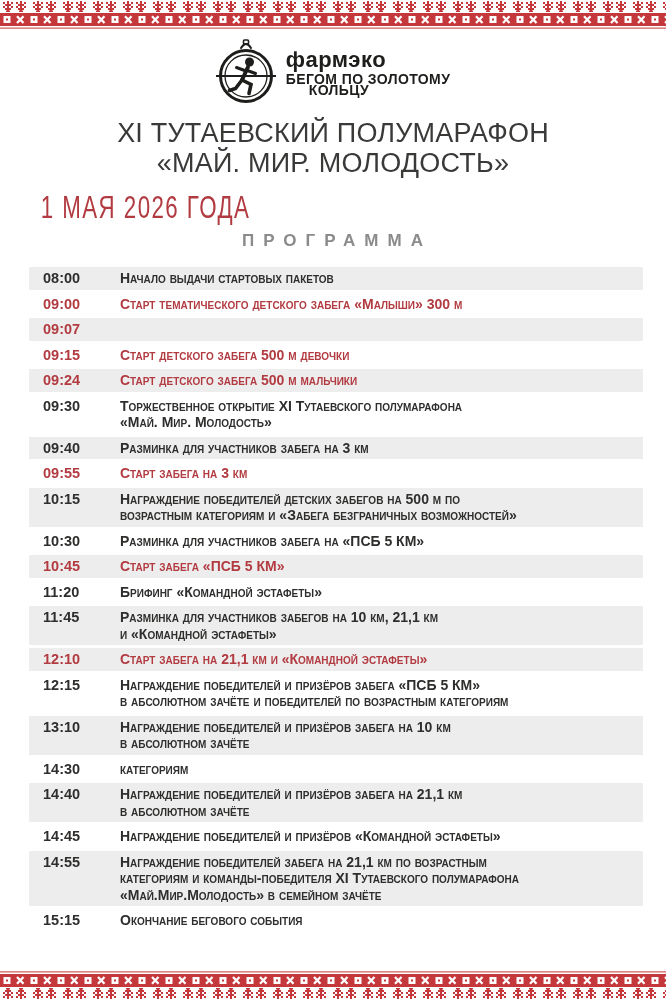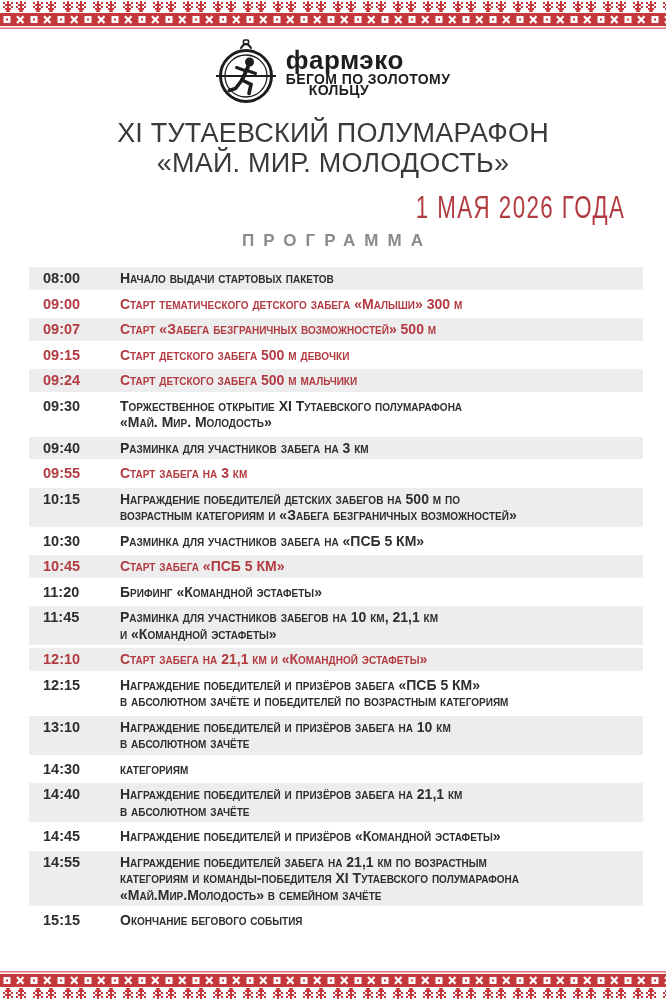--- a/index.html
+++ b/index.html
@@ -8,25 +8,25 @@
     background:#ffffff;color:var(--ink,#2f2e2d);
     font-family:"Liberation Sans","DejaVu Sans",sans-serif;
     --accent:#b23b41;--border-red:#c4373b;--ink:#2f2e2d;--muted:#8b8b8b;--stripe:#ededed;
   }
   .ornament{position:absolute;left:0;width:666px;height:29px;}
   .ornament.top{top:0;}
   .ornament.bottom{bottom:0;transform:scaleY(-1);}
 
   .logo-row{display:flex;justify-content:center;align-items:center;gap:10px;padding-top:38px;}
   .logo-text{display:flex;flex-direction:column;}
-  .brand{font-size:26px;font-weight:bold;color:#1d1d1b;letter-spacing:.5px;line-height:22px;}
+  .brand{font-size:22px;font-weight:bold;color:#1d1d1b;letter-spacing:.5px;line-height:22px;}
   .tagline{font-size:14px;font-weight:bold;color:#1d1d1b;letter-spacing:.4px;line-height:11px;margin-top:3px;}
 
   .title{margin-top:12px;text-align:center;font-size:27px;line-height:30px;font-weight:500;color:#3a3938;letter-spacing:.2px;}
-  .date-wrap{margin-top:12px;text-align:right;height:30px;}
+  .date-wrap{margin-top:12px;text-align:left;height:30px;}
   .date{display:inline-block;font-size:31px;font-weight:500;color:var(--accent);letter-spacing:2px;transform:scaleX(.72);transform-origin:center;white-space:nowrap;}
   .program{margin-top:11px;text-align:center;font-size:17px;font-weight:bold;color:var(--muted);letter-spacing:9px;padding-left:8px;}
 
   .schedule{margin:16px 0 0 29px;width:614px;}
   .row{display:flex;align-items:flex-start;padding:3px 0;margin-bottom:3px;}
   .row.stripe{background:var(--stripe);}
   .row.red{color:var(--accent);}
   .time{width:91px;flex:0 0 91px;box-sizing:border-box;padding-left:14px;font-size:14.5px;font-weight:bold;line-height:16.5px;}
   .desc{flex:1;min-width:0;}
   .desc .line{font-size:14px;font-weight:bold;line-height:16.5px;font-variant:small-caps;white-space:nowrap;}
@@ -120,23 +120,20 @@
       </div>
   </div>
     <div class="row red">
     <div class="time">09:00</div>
     <div class="desc">
         <div class="line">Старт тематического детского забега «Малыши» 300 м</div>
       </div>
   </div>
     <div class="row stripe red">
     <div class="time">09:07</div>
-    <div class="desc">
-        <div class="line">Старт «Забега безграничных возможностей» 500 м</div>
-      </div>
   </div>
     <div class="row red">
     <div class="time">09:15</div>
     <div class="desc">
         <div class="line">Старт детского забега 500 м девочки</div>
       </div>
   </div>
     <div class="row stripe red">
     <div class="time">09:24</div>
     <div class="desc">

